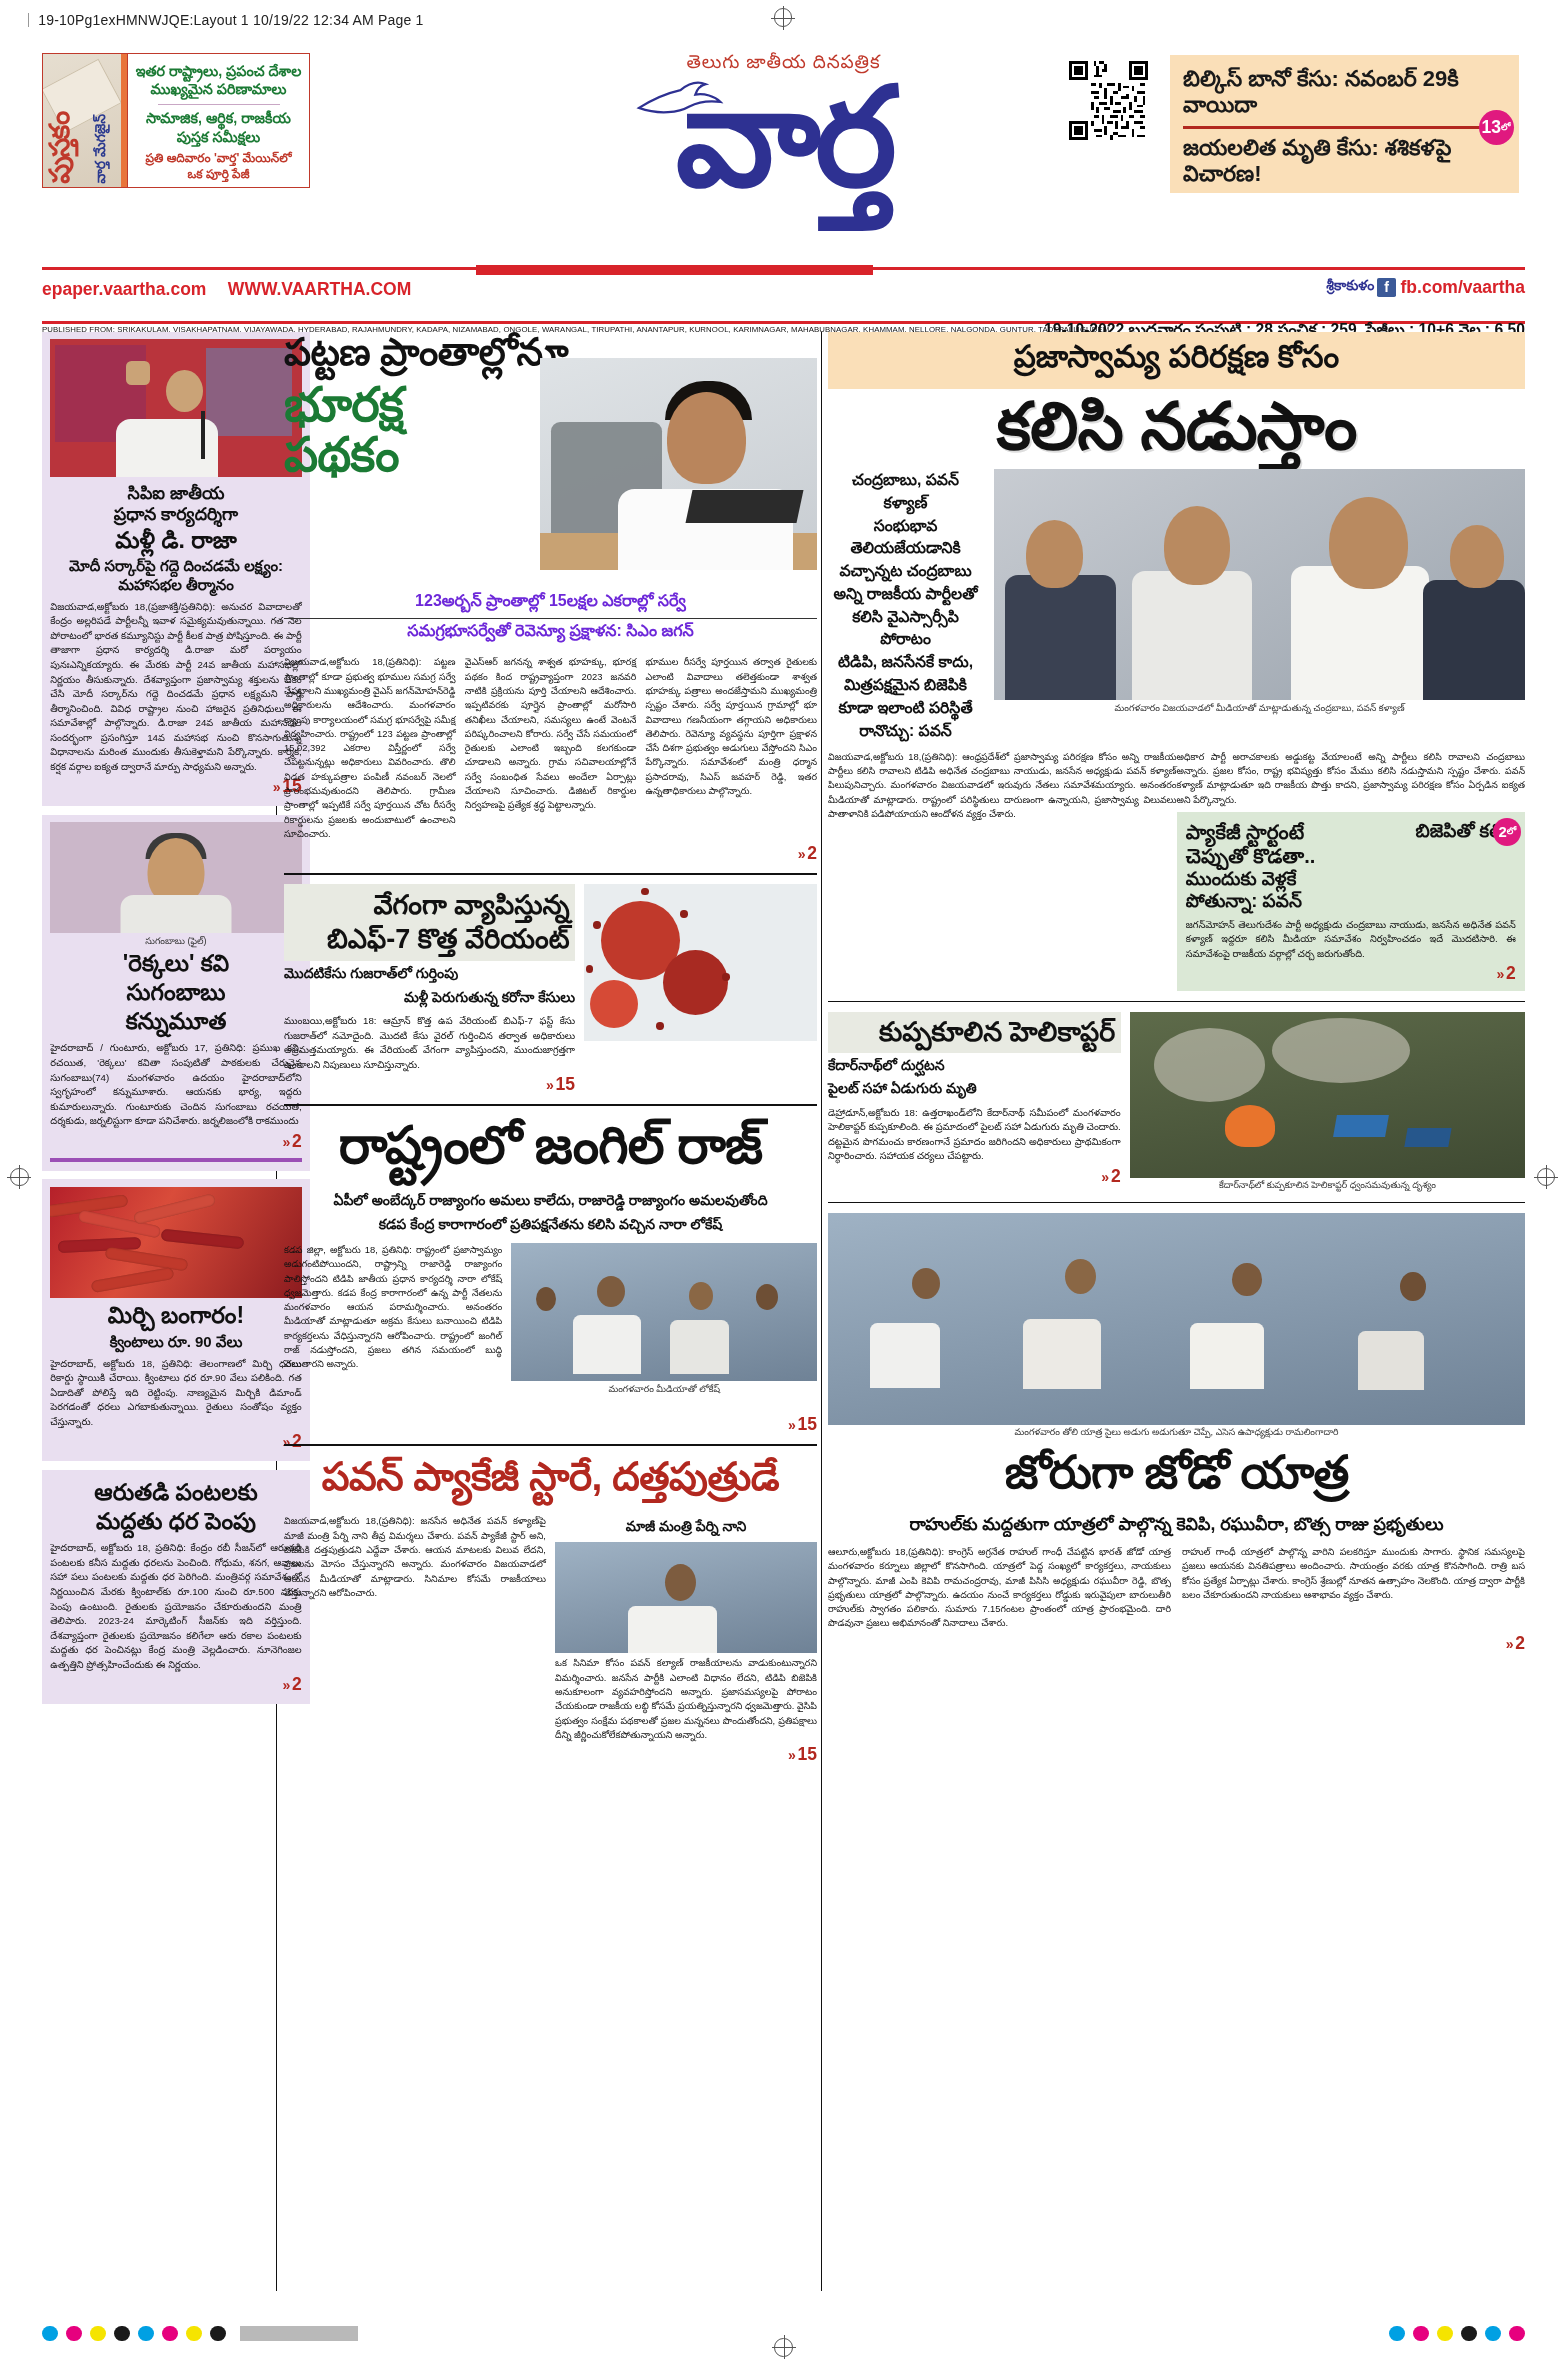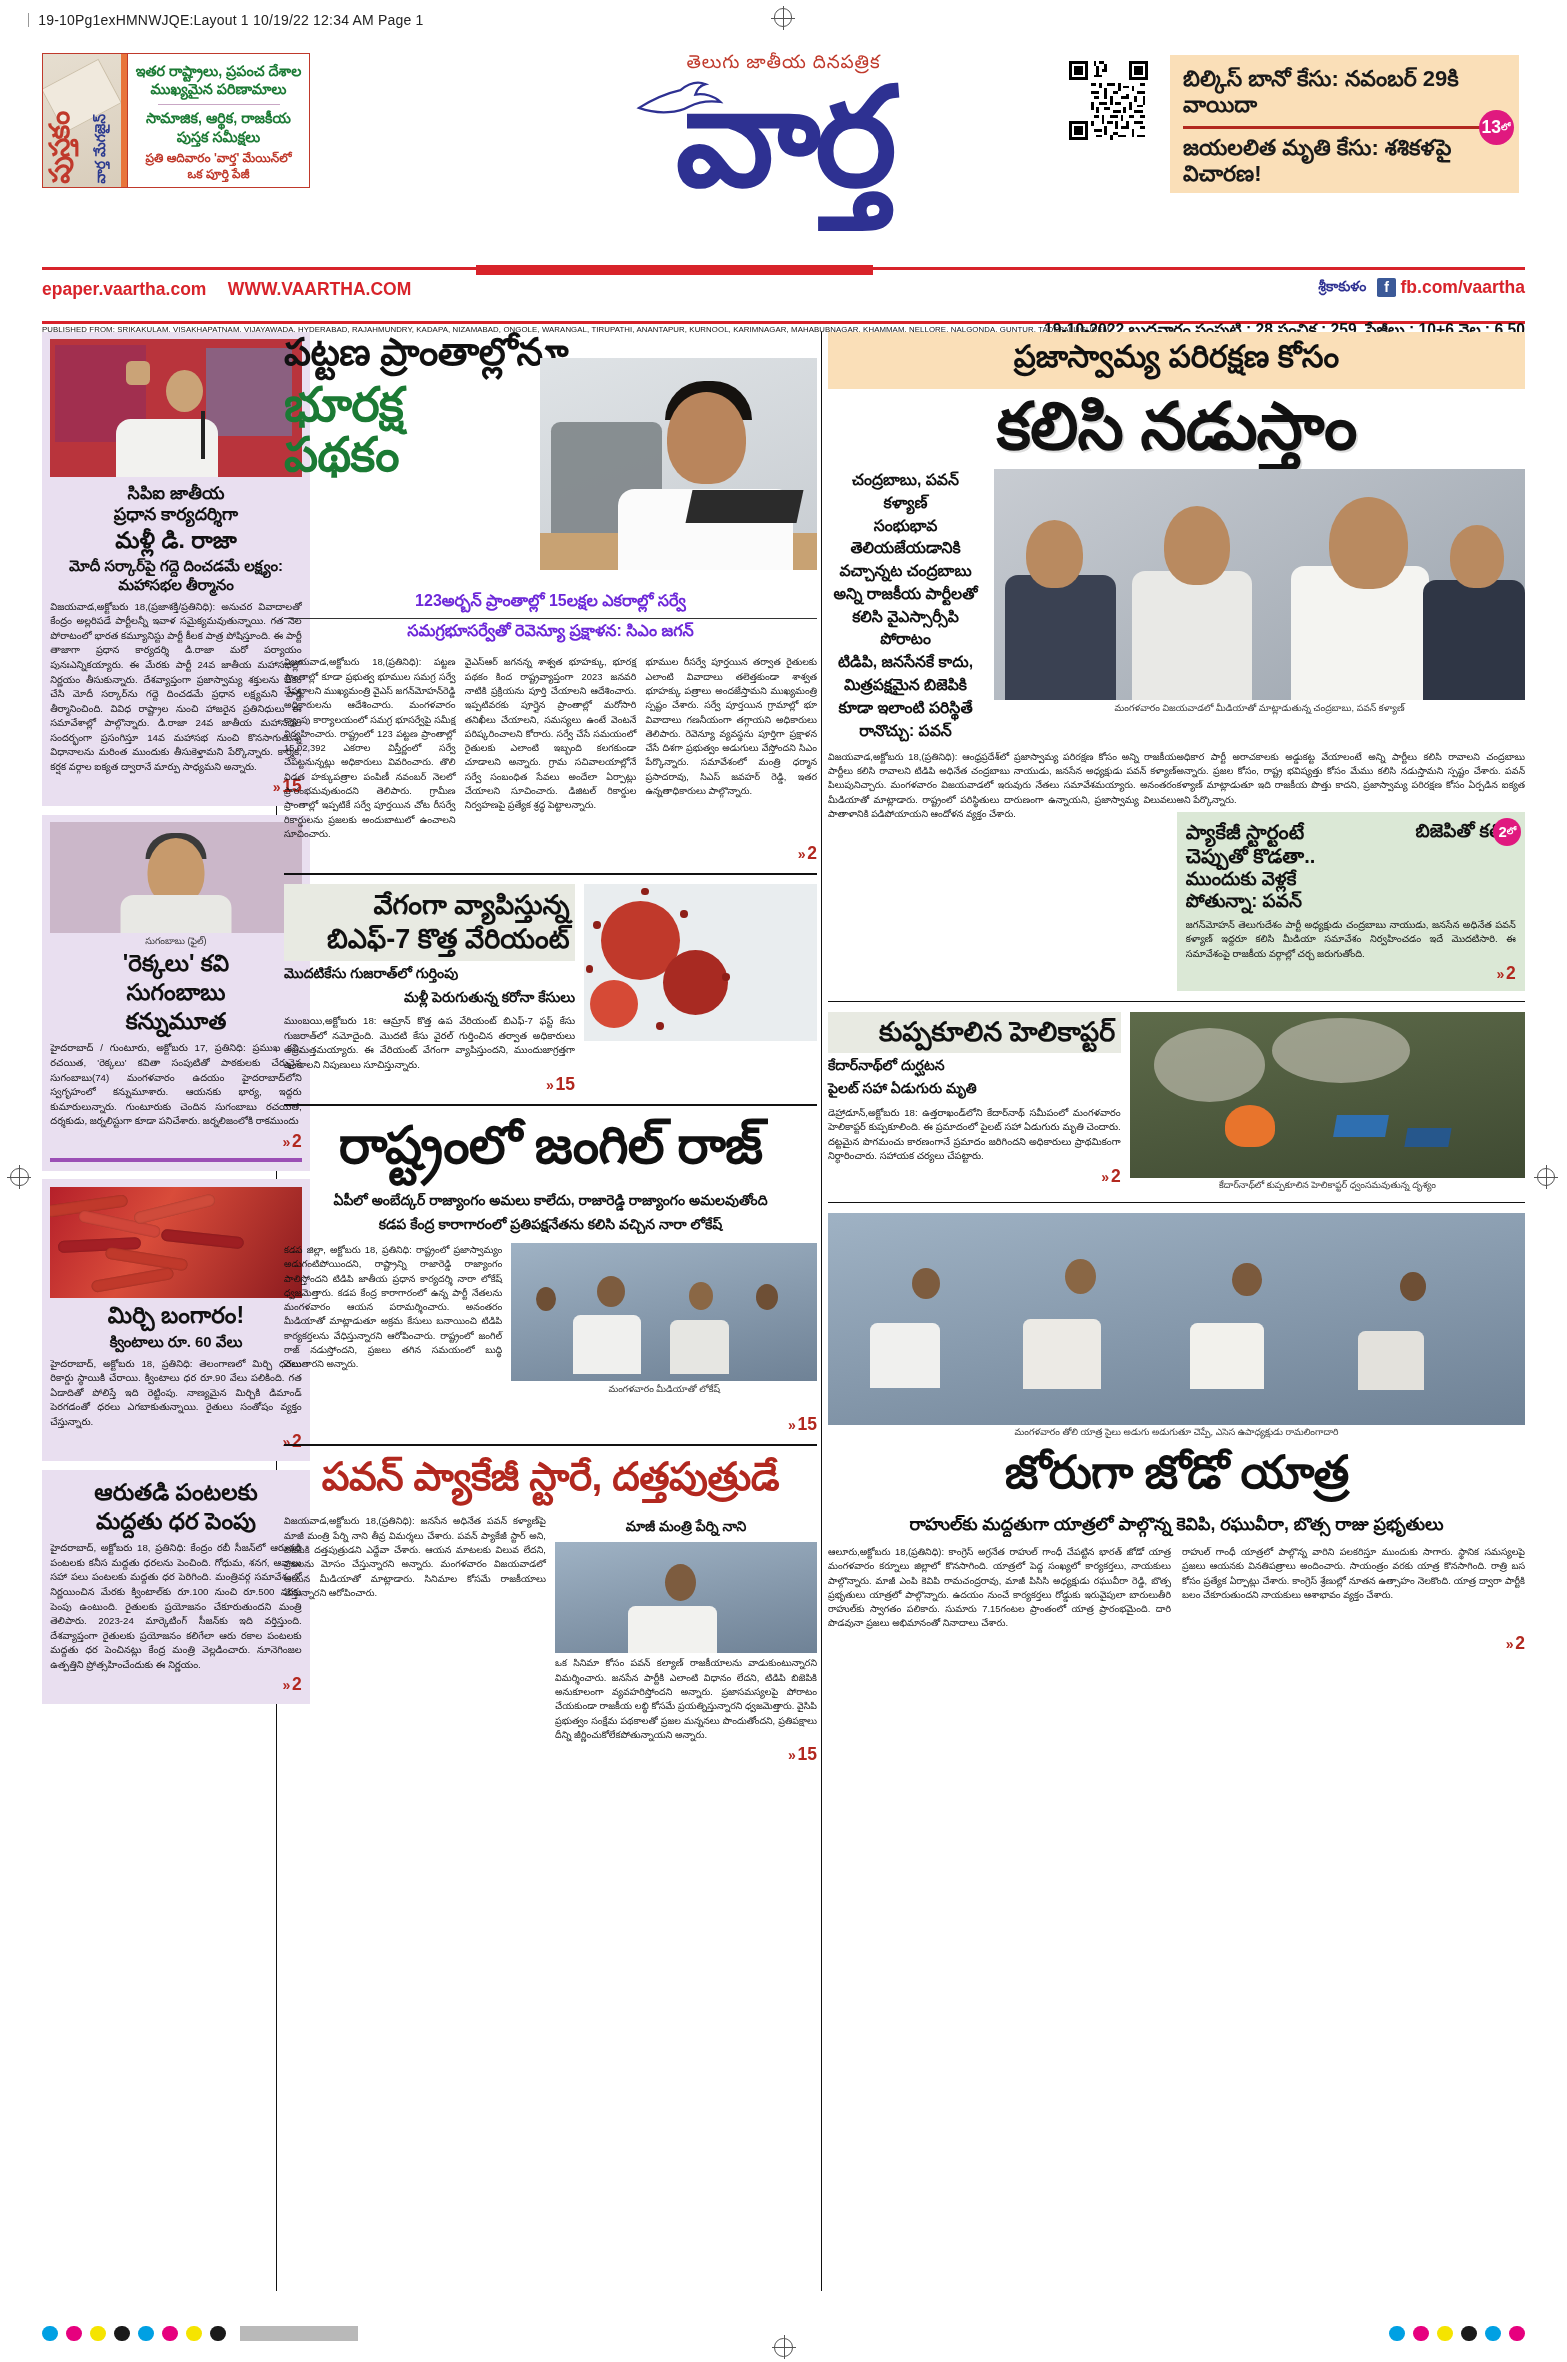--- a/index.html
+++ b/index.html
@@ -82,21 +82,21 @@
     display:flex; align-items:center; justify-content:center;
   }
   .badge sub{ font-size:9.2px; }
 
   .site-rule { position:absolute; left:42px; right:42px; top:223px; height:2.8px; background:#d8232a; }
   .site-rule.second { top:277px; }
   .siteline { position:absolute; left:42px; right:42px; top:231px; height:37px; }
   .siteline .l { position:absolute; left:0; top:3.7px; color:#d8232a; font-weight:bold; font-size:17.5px; }
   .siteline .l span{ margin-right:16.6px; }
   .siteline .redblock{ position:absolute; left:434px; top:-10px; width:397px; height:10px; background:#d8232a; }
-  .siteline .r { position:absolute; right:0; top:1.8px; display:flex; align-items:flex-end; gap:11px; }
+  .siteline .r { position:absolute; right:0; top:1.8px; display:flex; align-items:center; gap:3px; }
   .siteline .tel{ color:#2e3192; font-size:14px; font-weight:bold; }
   .fb { display:flex; align-items:center; gap:4.6px; color:#d8232a; font-weight:bold; font-size:17.5px; }
   .fb .f { width:18.5px; height:18.5px; background:#3b5998; color:#fff; font-size:14px; font-weight:bold;
            display:flex; align-items:center; justify-content:center; border-radius:1.8px;}
 
   .pubfrom { position:absolute; left:42px; top:281px; font-size:7.8px; color:#111; letter-spacing:0.1px; }
   .editionline { position:absolute; right:42px; top:277px; font-size:15.7px; font-weight:bold; color:#111; }
 
   
   .body { position:absolute; left:42px; right:42px; top:332px; bottom:72px; }
@@ -394,21 +394,21 @@
         <div class="lphoto chilli">
           <div class="pod" style="left:-5.5px;top:13px;transform:rotate(-8deg)"></div>
           <div class="pod" style="left:28px;top:31px;transform:rotate(12deg);background:#d0463a"></div>
           <div class="pod" style="left:7.4px;top:52px;transform:rotate(-3deg);background:#a31f25"></div>
           <div class="pod" style="left:55px;top:66px;transform:rotate(9deg)"></div>
           <div class="pod" style="left:83px;top:16.6px;transform:rotate(-14deg);background:#cf4b3b"></div>
           <div class="pod" style="left:111px;top:46px;transform:rotate(6deg);background:#9e1e22"></div>
           <div class="pod" style="left:41px;top:87px;transform:rotate(-10deg)"></div>
         </div>
         <div class="lhead s2" style="margin-top:4.6px">మిర్చి బంగారం!</div>
-        <div class="lsub">క్వింటాలు రూ. 60 వేలు</div>
+        <div class="lsub">క్వింటాలు రూ. 90 వేలు</div>
         <div class="ltext">హైదరాబాద్, అక్టోబరు 18, ప్రతినిధి: తెలంగాణలో మిర్చి ధరలు రికార్డు స్థాయికి చేరాయి. క్వింటాలు ధర రూ.90 వేలు పలికింది. గత ఏడాదితో పోలిస్తే ఇది రెట్టింపు. నాణ్యమైన మిర్చికి డిమాండ్ పెరగడంతో ధరలు ఎగబాకుతున్నాయి. రైతులు సంతోషం వ్యక్తం చేస్తున్నారు.</div>
         <div class="jump"><span class="ar">»</span><span>2</span></div>
       </div>
 
       <div class="lpanel">
         <div class="lhead s2">ఆరుతడి పంటలకు</div>
         <div class="lhead s2">మద్దతు ధర పెంపు</div>
         <div class="ltext">హైదరాబాద్, అక్టోబరు 18, ప్రతినిధి: కేంద్రం రబీ సీజన్‌లో ఆరుతడి పంటలకు కనీస మద్దతు ధరలను పెంచింది. గోధుమ, శనగ, ఆవాలు సహా పలు పంటలకు మద్దతు ధర పెరిగింది. మంత్రివర్గ సమావేశంలో నిర్ణయించిన మేరకు క్వింటాల్‌కు రూ.100 నుంచి రూ.500 వరకు పెంపు ఉంటుంది. రైతులకు ప్రయోజనం చేకూరుతుందని మంత్రి తెలిపారు. 2023-24 మార్కెటింగ్ సీజన్‌కు ఇది వర్తిస్తుంది. దేశవ్యాప్తంగా రైతులకు ప్రయోజనం కలిగేలా ఆరు రకాల పంటలకు మద్దతు ధర పెంచినట్లు కేంద్ర మంత్రి వెల్లడించారు. నూనెగింజల ఉత్పత్తిని ప్రోత్సహించేందుకు ఈ నిర్ణయం.</div>
         <div class="jump"><span class="ar">»</span><span>2</span></div>
       </div>

